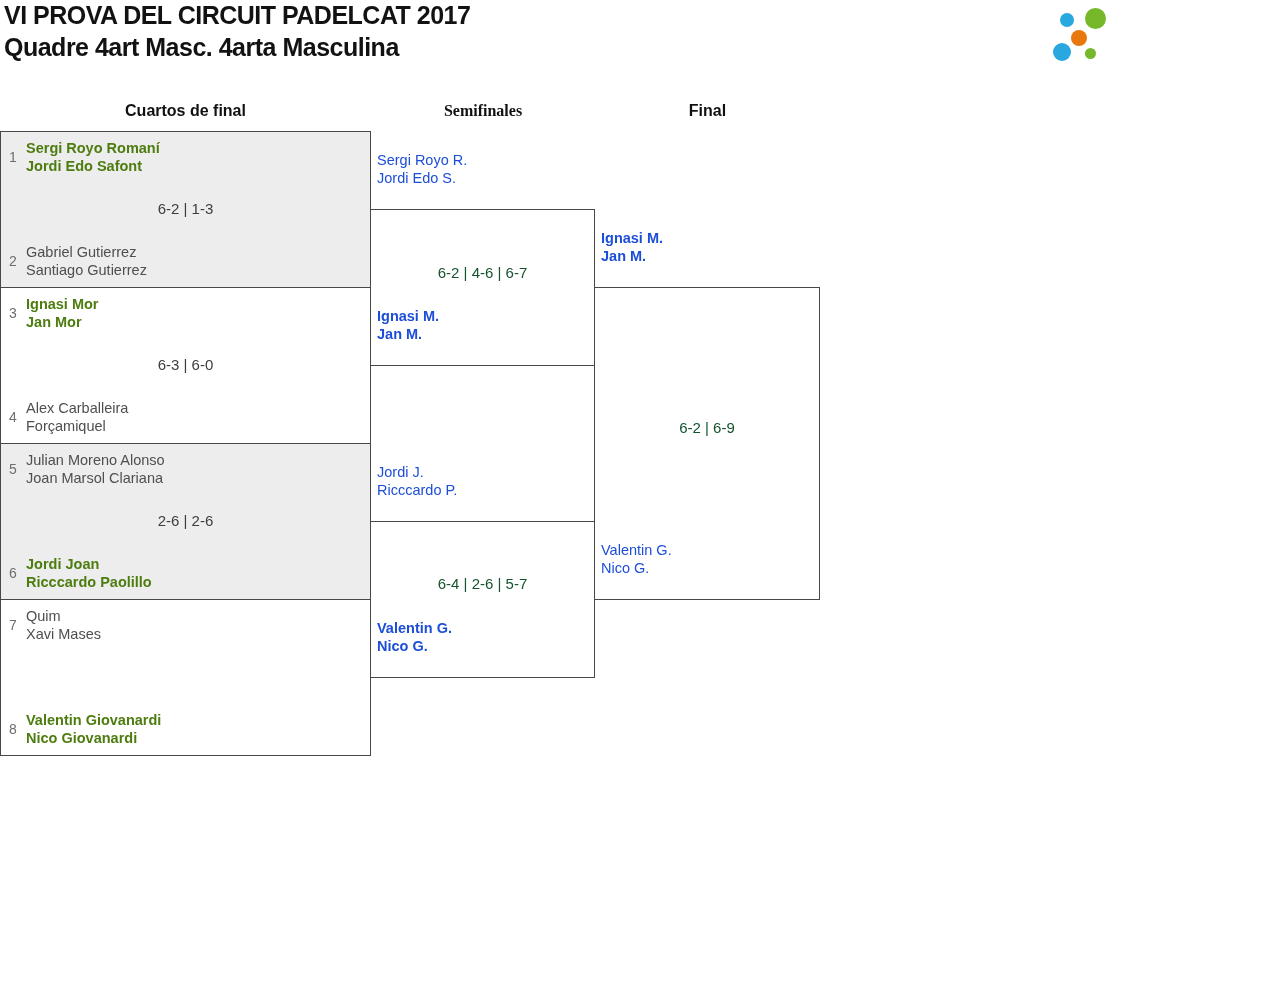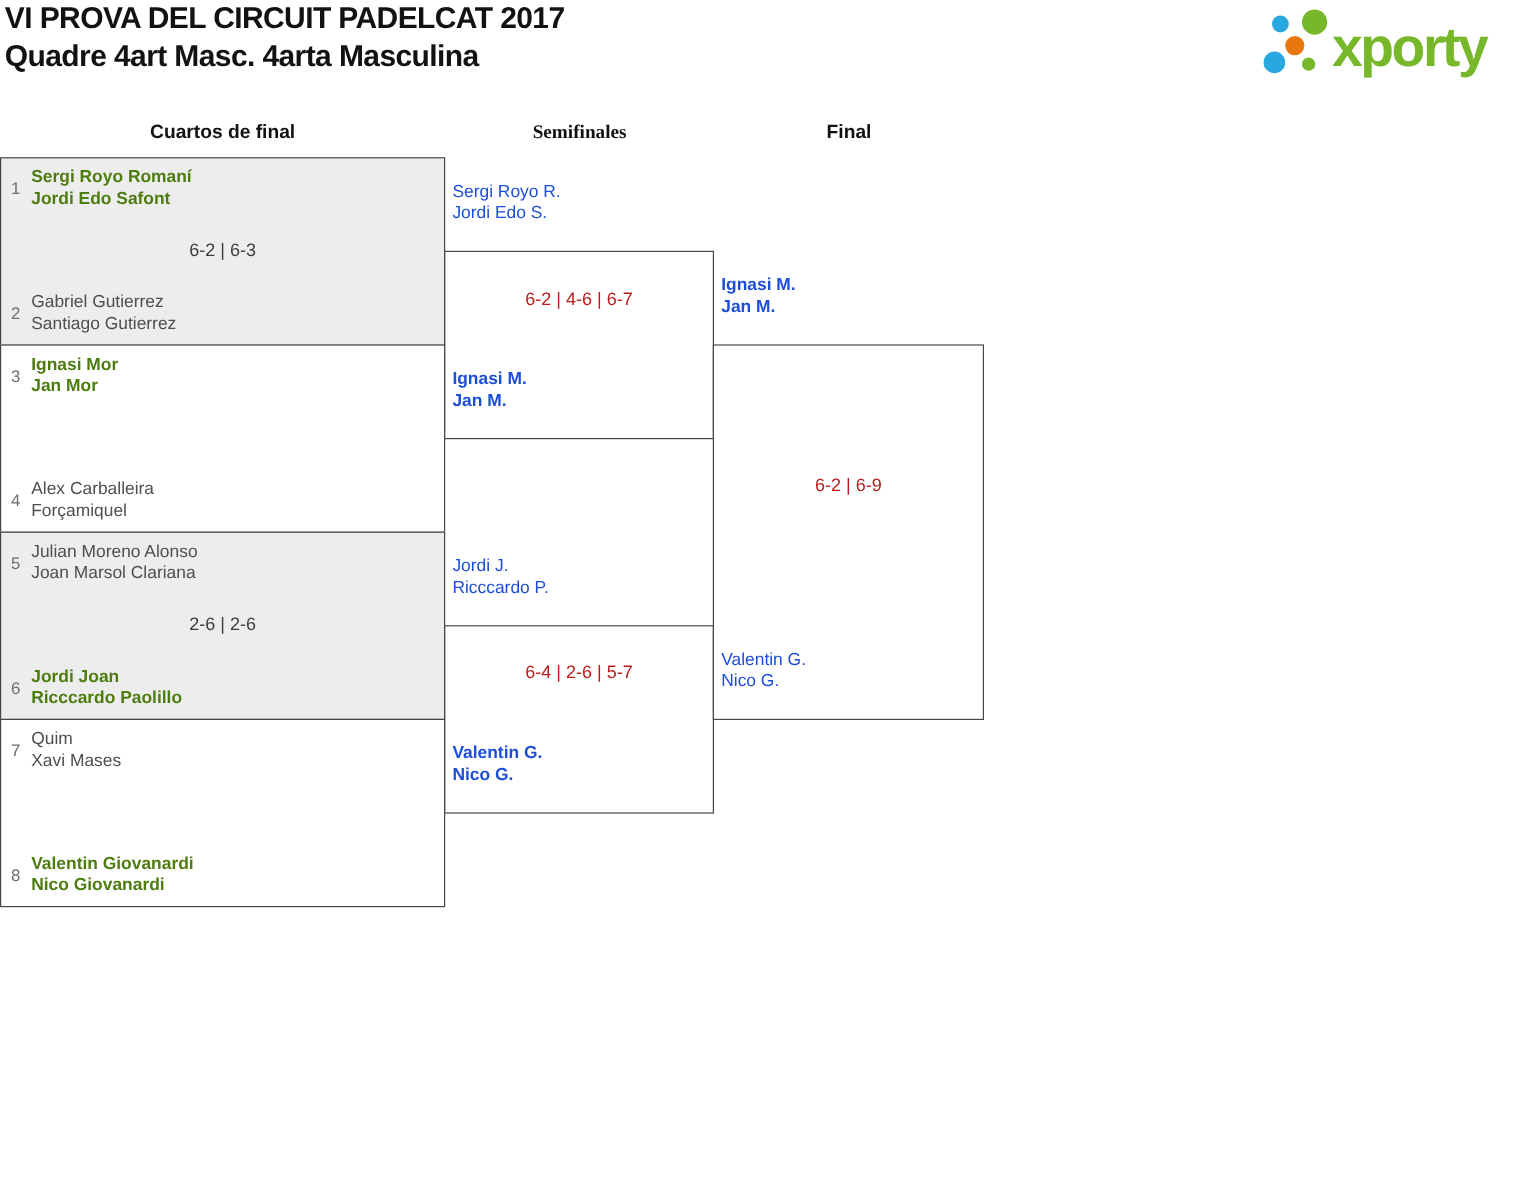--- a/index.html
+++ b/index.html
@@ -46,21 +46,21 @@
         text-align:center;font-size:14px;color:#6e6e6e;}
   .seed.s1{top:7px;} .seed.s2{top:111px;}
   .team{position:absolute;left:25px;font-size:14.5px;line-height:18px;color:#4f4f4f;}
   .team.t1{top:7px;} .team.t2{top:111px;}
   .winner{font-weight:700;color:#4d7c0f;}
   .score{position:absolute;left:0;width:100%;top:68px;height:18px;line-height:18px;
          text-align:center;font-size:15px;color:#3d3d3d;}
 
   .fteam{position:absolute;font-size:14.5px;line-height:18px;color:#1d4ed8;}
   .fscore{position:absolute;height:18px;line-height:18px;text-align:center;
-          font-size:15px;color:#b91c1c;}
+          font-size:15px;color:#14532d;margin-top:23px;}
   .sf1-t1{left:377px;top:147px;}
   .sf1-sc{left:370px;width:225px;top:237px;}
   .sf1-t2{left:377px;top:303px;}
   .sf2-t1{left:377px;top:459px;}
   .sf2-sc{left:370px;width:225px;top:548px;}
   .sf2-t2{left:377px;top:615px;}
   .f-t1{left:601px;top:225px;}
   .f-sc{left:594px;width:226px;top:392px;}
   .f-t2{left:601px;top:537px;}
 </style>
@@ -69,49 +69,49 @@
 
 <div class="title1">VI PROVA DEL CIRCUIT PADELCAT 2017</div>
 <div class="title2">Quadre 4art Masc. 4arta Masculina</div>
 
 <div class="logo">
   <span class="dot d-blue-s"></span>
   <span class="dot d-green-l"></span>
   <span class="dot d-orange"></span>
   <span class="dot d-blue-m"></span>
   <span class="dot d-green-s"></span>
-  <span class="logo-text">xporty</span>
 </div>
 
 <div class="bracket">
 
   <div class="round-h rh-qf">Cuartos de final</div>
   <div class="round-h rh-sf">Semifinales</div>
   <div class="round-h rh-f">Final</div>
 
   <div class="box qf qf1 gray">
     <div class="seed s1">1</div>
     <div class="team t1 winner">
       <div>Sergi Royo Romaní</div>
       <div>Jordi Edo Safont</div>
     </div>
-    <div class="score">6-2 | 6-3</div>
+    <div class="score">6-2 | 1-3</div>
     <div class="seed s2">2</div>
     <div class="team t2">
       <div>Gabriel Gutierrez</div>
       <div>Santiago Gutierrez</div>
     </div>
   </div>
 
   <div class="box qf qf2">
     <div class="seed s1">3</div>
     <div class="team t1 winner">
       <div>Ignasi Mor</div>
       <div>Jan Mor</div>
     </div>
+    <div class="score">6-3 | 6-0</div>
     <div class="seed s2">4</div>
     <div class="team t2">
       <div>Alex Carballeira</div>
       <div>Forçamiquel</div>
     </div>
   </div>
 
   <div class="box qf qf3 gray">
     <div class="seed s1">5</div>
     <div class="team t1">

